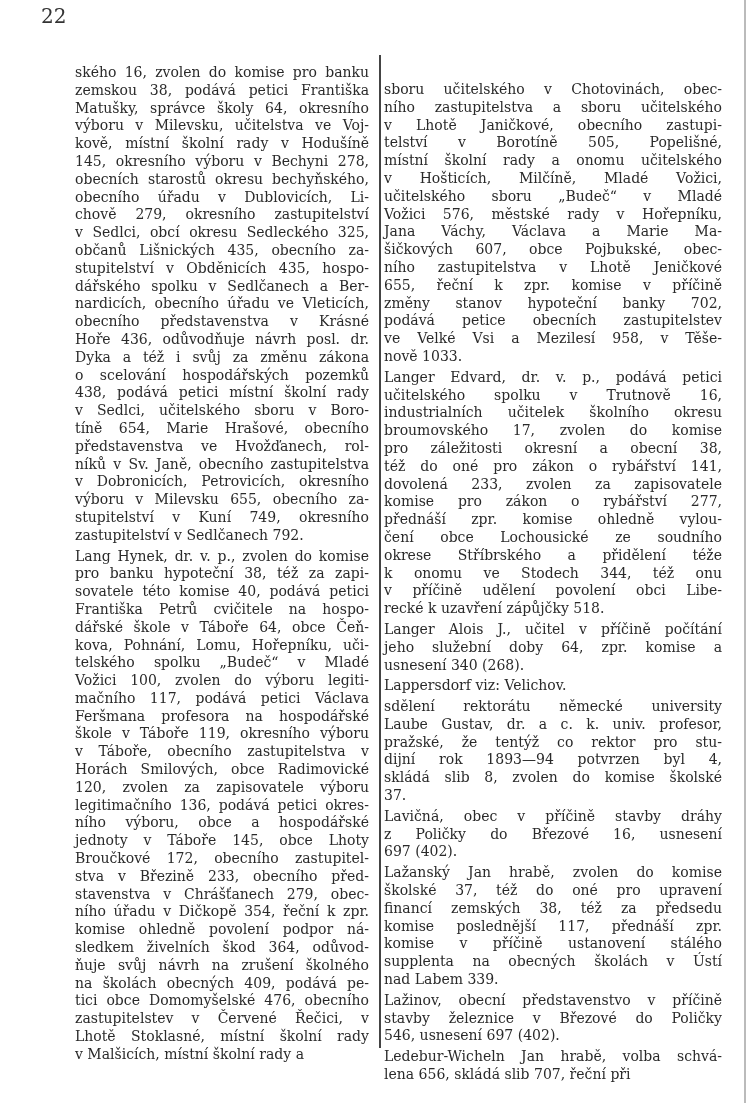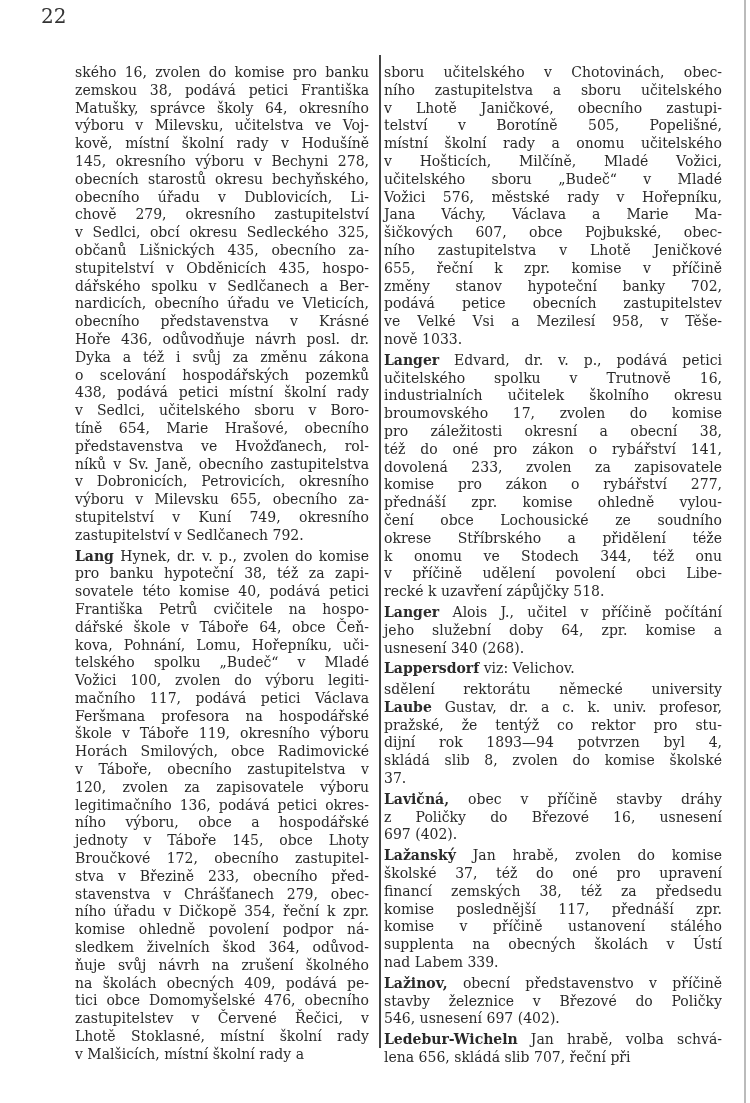--- a/index.html
+++ b/index.html
@@ -8,31 +8,31 @@
       font-family: "DejaVu Serif", "Liberation Serif", serif; color: #2a2a2a;
     }
     .page-number {
       position: absolute; left: 41px; top: 4px; font-size: 20px; color: #333;
     }
     .column {
       position: absolute; top: 64px; font-size: 14px; line-height: 17.8px;
       text-align: justify;
     }
     .col-left { left: 75px; width: 294px; }
-    .col-right { left: 384px; width: 338px; }
+    .col-right { left: 384px; width: 338px; margin-top: 17px; }
     .divider {
       position: absolute; left: 379px; top: 55px; width: 1.5px; height: 993px; background: #444;
     }
     .right-edge {
       position: absolute; left: 744px; top: 0; width: 1.5px; height: 1103px; background: #bbb;
     }
     .entry { margin: 0; padding-left: 22px; text-indent: -22px; }
     .entry.cont { padding-left: 0; text-indent: 0; }
     .entry + .entry { margin-top: 3px; }
-    .head { font-weight: bold; }
+    .head { font-weight: normal; }
     .line { display: block; text-align: justify; text-align-last: justify; white-space: nowrap; }
     .line.last { text-align-last: left; }
   </style>
 </head>
 <body>
 
 <div class="page-number">22</div>
 
 <div class="column col-left" id="col-left">
     <div class="entry cont">
@@ -69,22 +69,22 @@
       <span class="line"><span>pro banku hypoteční 38, též za zapi-</span></span>
       <span class="line"><span>sovatele této komise 40, podává petici</span></span>
       <span class="line"><span>Františka Petrů cvičitele na hospo-</span></span>
       <span class="line"><span>dářské škole v Táboře 64, obce Čeň-</span></span>
       <span class="line"><span>kova, Pohnání, Lomu, Hořepníku, uči-</span></span>
       <span class="line"><span>telského spolku „Budeč“ v Mladé</span></span>
       <span class="line"><span>Vožici 100, zvolen do výboru legiti-</span></span>
       <span class="line"><span>mačního 117, podává petici Václava</span></span>
       <span class="line"><span>Feršmana profesora na hospodářské</span></span>
       <span class="line"><span>škole v Táboře 119, okresního výboru</span></span>
+      <span class="line"><span>v Táboře, obecního zastupitelstva v</span></span>
       <span class="line"><span>Horách Smilových, obce Radimovické</span></span>
-      <span class="line"><span>v Táboře, obecního zastupitelstva v</span></span>
       <span class="line"><span>120, zvolen za zapisovatele výboru</span></span>
       <span class="line"><span>legitimačního 136, podává petici okres-</span></span>
       <span class="line"><span>ního výboru, obce a hospodářské</span></span>
       <span class="line"><span>jednoty v Táboře 145, obce Lhoty</span></span>
       <span class="line"><span>Broučkové 172, obecního zastupitel-</span></span>
       <span class="line"><span>stva v Březině 233, obecního před-</span></span>
       <span class="line"><span>stavenstva v Chrášťanech 279, obec-</span></span>
       <span class="line"><span>ního úřadu v Dičkopě 354, řeční k zpr.</span></span>
       <span class="line"><span>komise ohledně povolení podpor ná-</span></span>
       <span class="line"><span>sledkem živelních škod 364, odůvod-</span></span>

